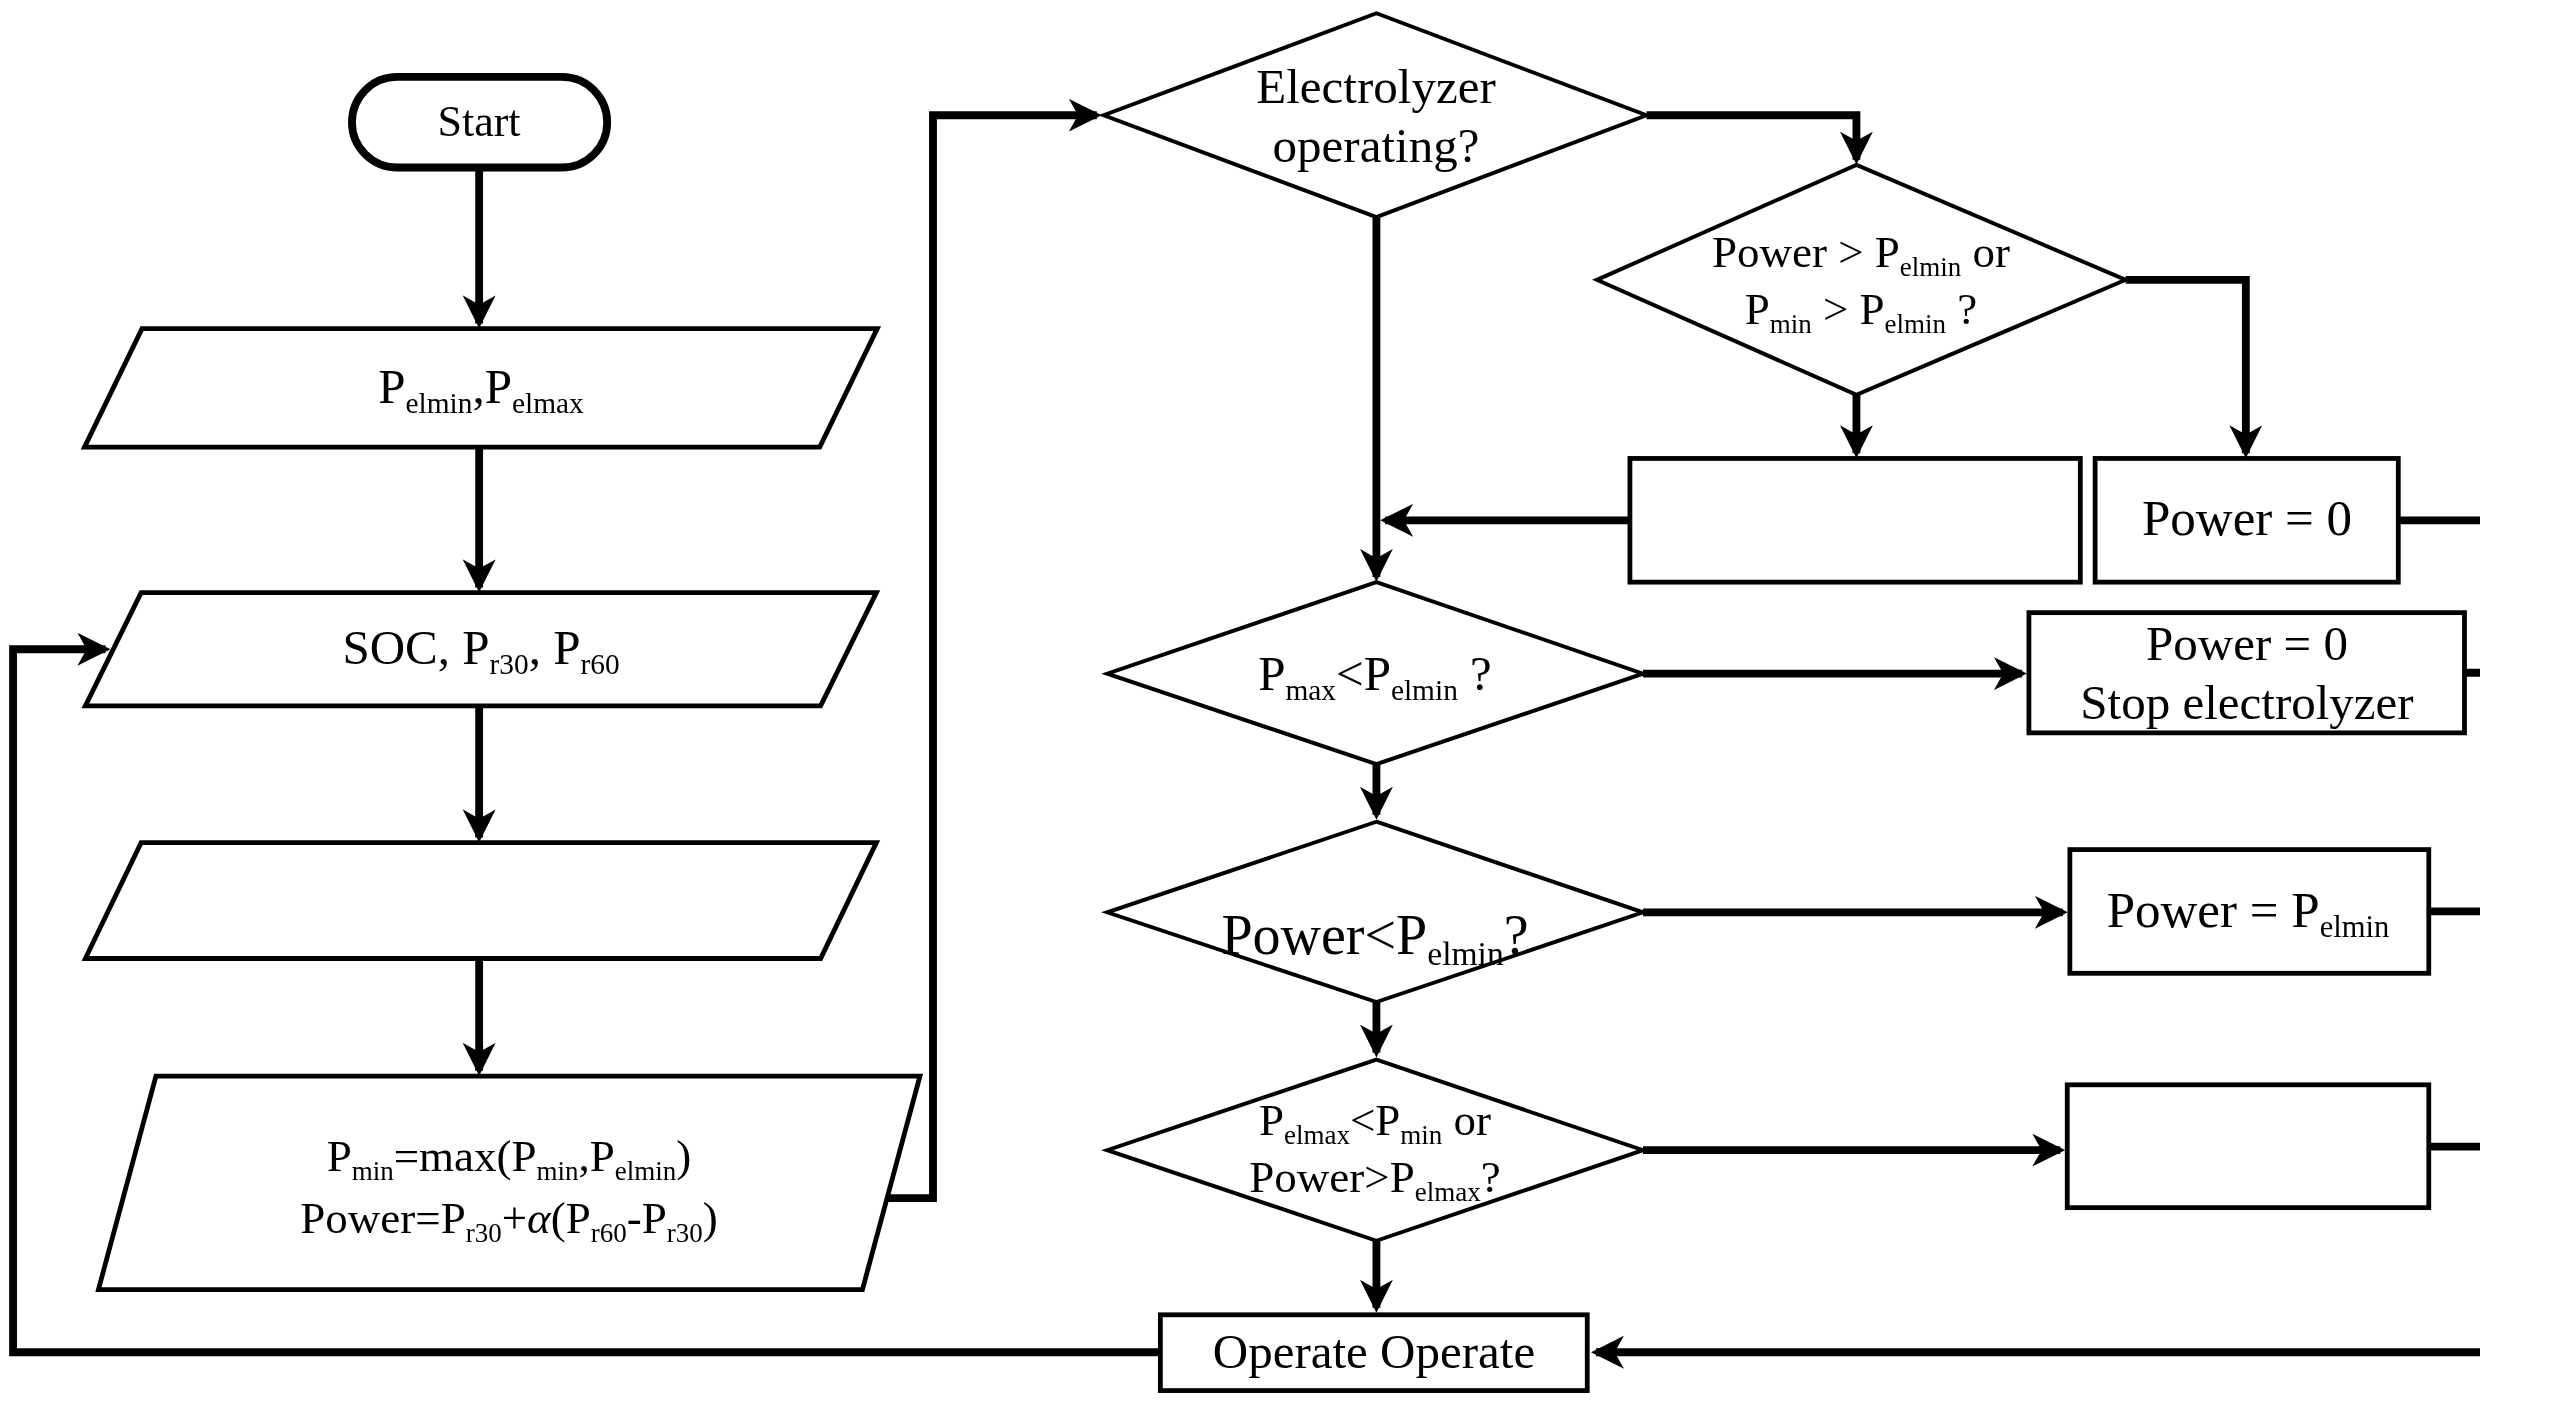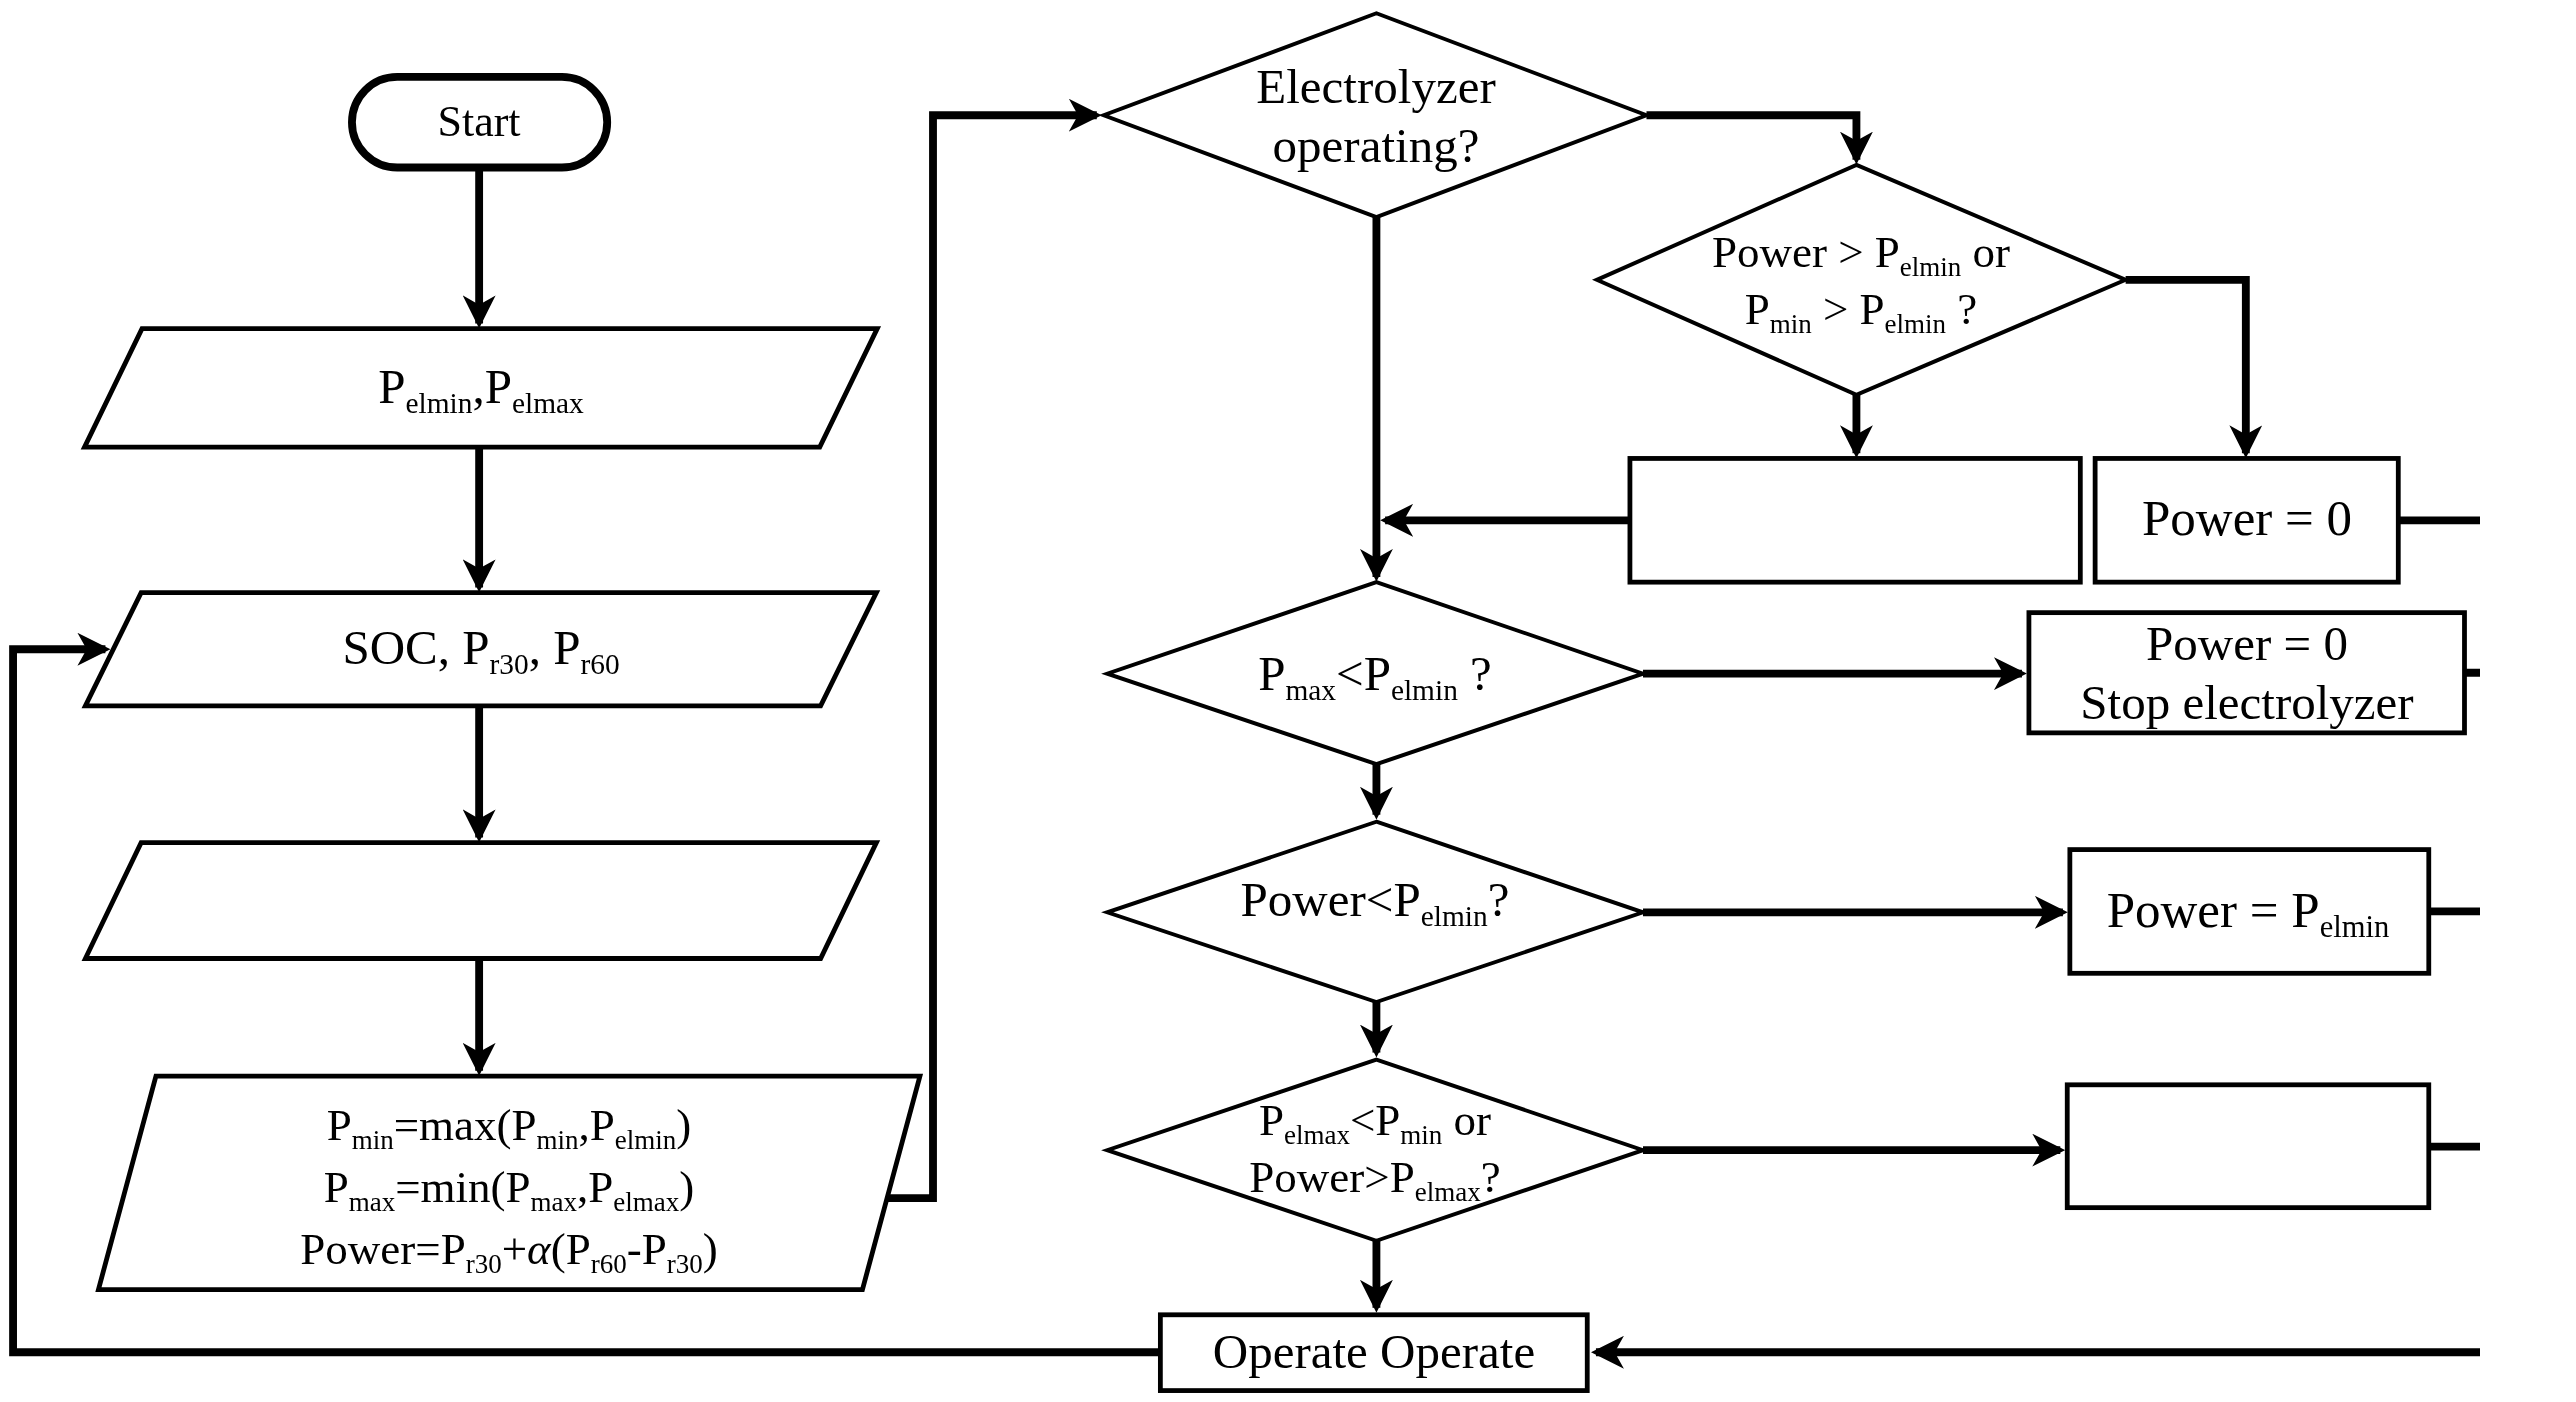--- a/index.html
+++ b/index.html
@@ -75,21 +75,20 @@
     <div class="tline"><span>P</span><sub>elmin</sub><span>,P</span><sub>elmax</sub></div>
   </div>
 
   <div class="label" style="left:481px;top:648px;font-size:49px">
     <div class="tline"><span>SOC, P</span><sub>r30</sub><span>, P</span><sub>r60</sub></div>
   </div>
 
 
   <div class="label" style="left:509px;top:1187px;font-size:45px">
     <div class="tline" style="line-height:62px"><span>P</span><sub>min</sub><span>=max(P</span><sub>min</sub><span>,P</span><sub>elmin</sub><span>)</span></div>
-    <div class="tline" style="line-height:62px"><span>P</span><sub>max</sub><span>=min(P</span><sub>max</sub><span>,P</span><sub>elmax</sub><span>)</span></div>
     <div class="tline" style="line-height:62px"><span>Power=P</span><sub>r30</sub><span>+</span><span style="font-style: italic;">α</span><span>(P</span><sub>r60</sub><span>-P</span><sub>r30</sub><span>)</span></div>
   </div>
 
   <div class="label" style="left:1376px;top:116px;font-size:49px">
     <div class="tline" style="line-height:59px"><span>Electrolyzer</span></div>
     <div class="tline" style="line-height:59px"><span>operating?</span></div>
   </div>
 
   <div class="label" style="left:1861px;top:281px;font-size:45px">
     <div class="tline" style="line-height:57px"><span>Power &gt; P</span><sub>elmin</sub><span> or</span></div>
@@ -103,21 +102,21 @@
 
   <div class="label" style="left:1375px;top:674px;font-size:49px">
     <div class="tline"><span>P</span><sub>max</sub><span>&lt;P</span><sub>elmin</sub><span> ?</span></div>
   </div>
 
   <div class="label" style="left:2247px;top:673px;font-size:49px">
     <div class="tline" style="line-height:59px"><span>Power = 0</span></div>
     <div class="tline" style="line-height:59px"><span>Stop electrolyzer</span></div>
   </div>
 
-  <div class="label" style="left:1375px;top:900px;font-size:49px">
+  <div class="label" style="left:1375px;top:935px;font-size:56px">
     <div class="tline"><span>Power&lt;P</span><sub>elmin</sub><span>?</span></div>
   </div>
 
   <div class="label" style="left:2248px;top:911px;font-size:51px">
     <div class="tline"><span>Power = P</span><sub>elmin</sub></div>
   </div>
 
   <div class="label" style="left:1375px;top:1149px;font-size:45px">
     <div class="tline" style="line-height:57px"><span>P</span><sub>elmax</sub><span>&lt;P</span><sub>min</sub><span> or</span></div>
     <div class="tline" style="line-height:57px"><span>Power&gt;P</span><sub>elmax</sub><span>?</span></div>

